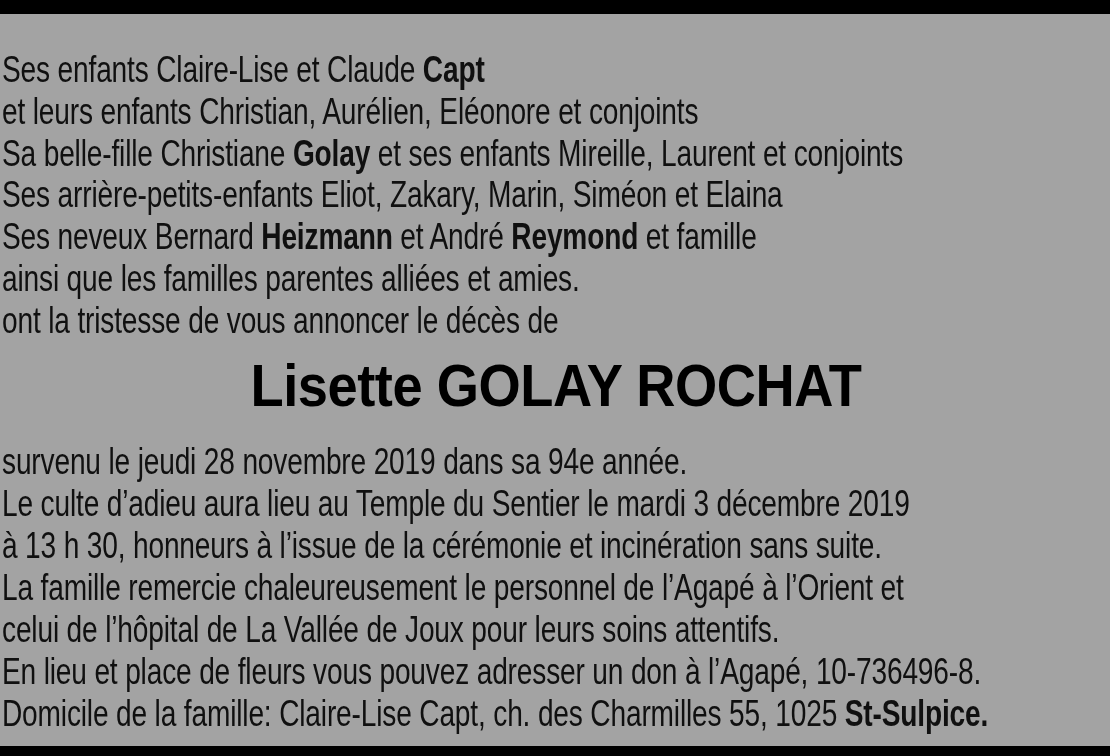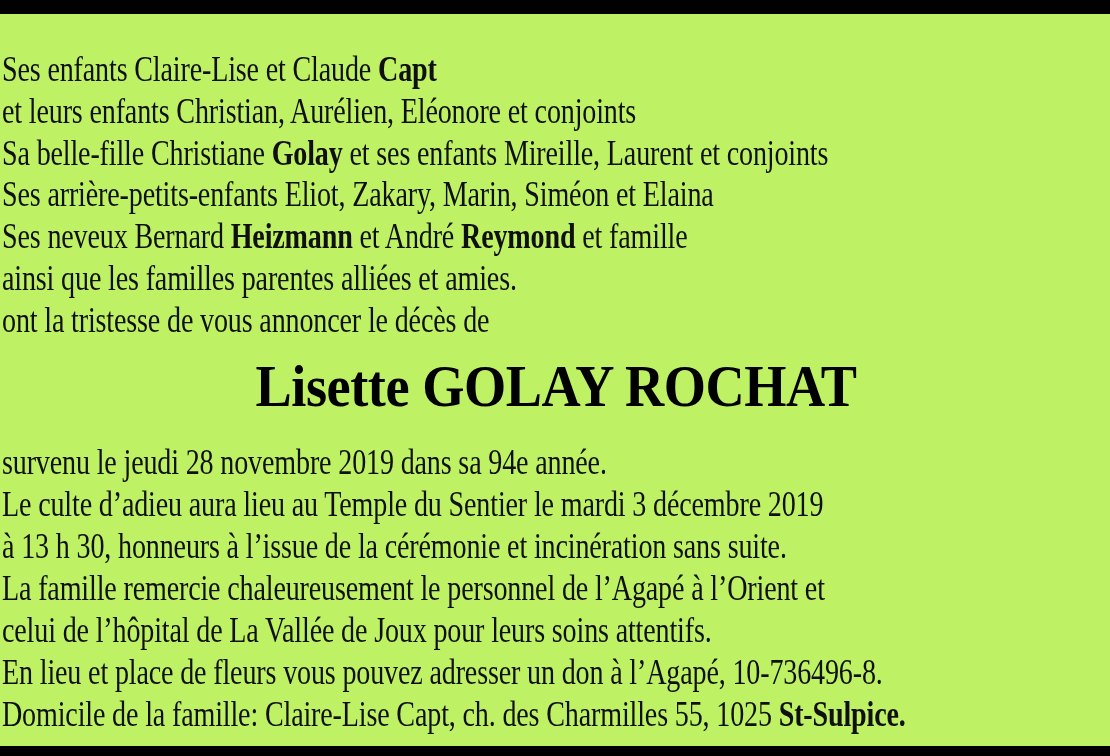--- a/index.html
+++ b/index.html
@@ -12,22 +12,21 @@
     height: 756px;
     position: relative;
     overflow: hidden;
     background: #ffffff;
     font-family: "Liberation Sans", "DejaVu Sans", sans-serif;
     color: #101010;
   }
   .page {
     position: absolute;
     inset: 0;
-    background: #bef264;
-    font-family: Liberation Serif, serif;
+    background: #a3a3a3;
   }
   .bar {
     position: absolute;
     left: 0;
     width: 1110px;
     background: #000000;
   }
   .bar.top { top: 0; height: 14px; }
   .bar.bottom { bottom: 0; height: 10px; }
 

